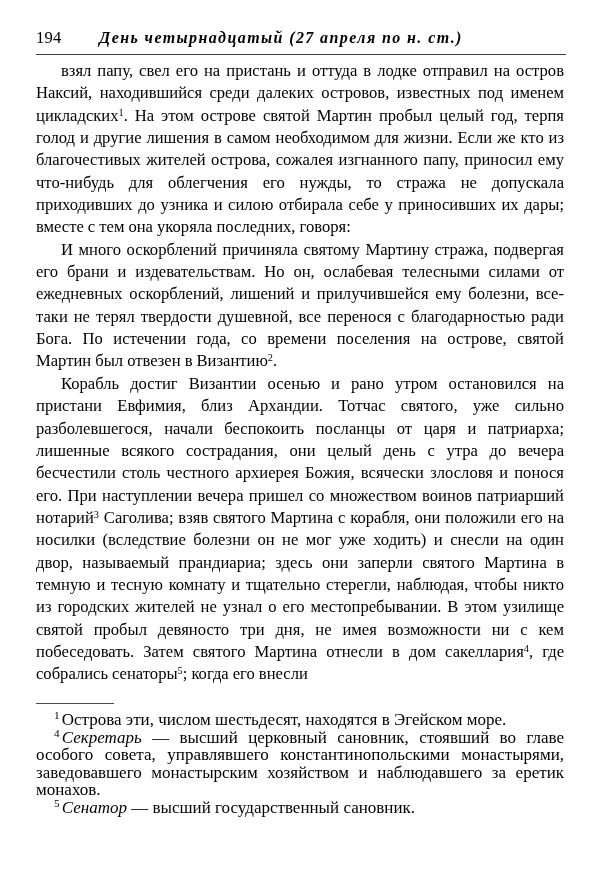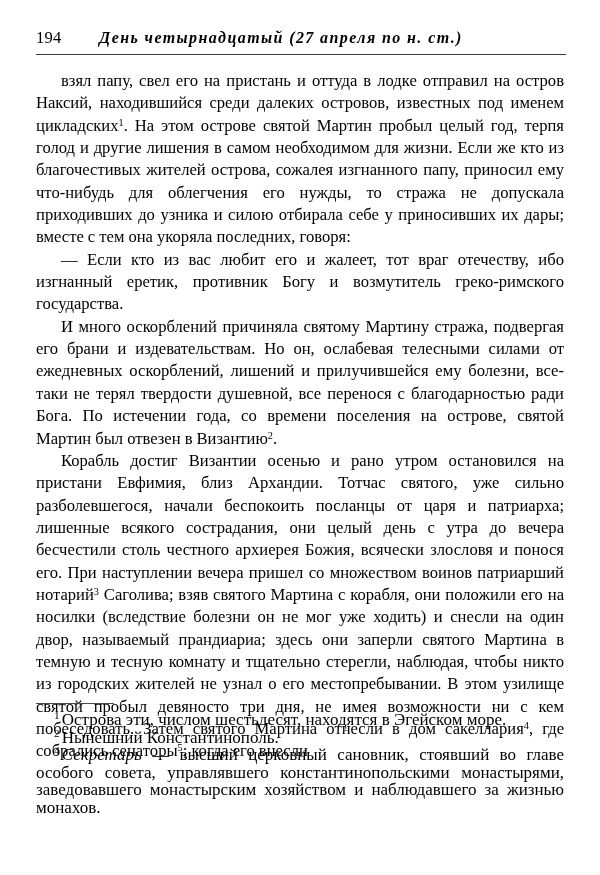--- a/index.html
+++ b/index.html
@@ -48,21 +48,21 @@
     font-weight: 700;
     font-size: 16px;
     line-height: 22px;
     letter-spacing: 1.4px;
   }
 
   
   .body-col {
     position: absolute;
     left: 36px;
-    top: 70px;
+    top: 60px;
     width: 528px;
   }
   .para {
     margin: 0;
     text-align: justify;
     text-justify: inter-word;
     text-indent: 25px;
     font-size: 16.6px;
     line-height: 22.35px;
     hyphens: manual;
@@ -110,33 +110,32 @@
 <div class="page">
 
   <div class="running-head">
     <span class="folio">194</span><span class="head-title">День четырнадцатый (27 апреля по н. ст.)</span>
   </div>
 
   <div class="body-col">
 
     <p class="para"><span>взял папу, свел его на пристань и оттуда в лодке отправил на остров Наксий, находившийся среди далеких островов, известных под именем цикладских</span><sup class="fn-ref">1</sup><span>. На этом острове святой Мартин пробыл целый год, терпя голод и другие лишения в самом необходимом для жизни. Если же кто из благочестивых жителей острова, сожалея изгнанного папу, приносил ему что-нибудь для облегчения его нужды, то стража не допускала приходивших до узника и силою отбирала себе у приносивших их дары; вместе с тем она укоряла последних, говоря:</span></p>
 
-    <p class="para dialogue">— Если кто из вас любит его и жалеет, тот враг отечеству, ибо изгнанный еретик, противник Богу и возмутитель греко-римского государства.</p>
 
     <p class="para"><span>И много оскорблений причиняла святому Мартину стража, подвергая его брани и издевательствам. Но он, ослабевая телесными силами от ежедневных оскорблений, лишений и прилучившейся ему болезни, все-таки не терял твердости душевной, все перенося с благодарностью ради Бога. По истечении года, со времени поселения на острове, святой Мартин был отвезен в Византию</span><sup class="fn-ref">2</sup><span>.</span></p>
 
     <p class="para"><span>Корабль достиг Византии осенью и рано утром остановился на пристани Евфимия, близ Архандии. Тотчас святого, уже сильно разболевшегося, начали беспокоить посланцы от царя и патриарха; лишенные всякого сострадания, они целый день с утра до вечера бесчестили столь честного архиерея Божия, всячески злословя и понося его. При наступлении вечера пришел со множеством воинов патриарший нотарий</span><sup class="fn-ref">3</sup><span> Саголива; взяв святого Мартина с корабля, они положили его на носилки (вследствие болезни он не мог уже ходить) и снесли на один двор, называемый прандиариа; здесь они заперли святого Мартина в темную и тесную комнату и тщательно стерегли, наблюдая, чтобы никто из городских жителей не узнал о его местопребывании. В этом узилище святой пробыл девяносто три дня, не имея возможности ни с кем побеседовать. Затем святого Мартина отнесли в дом сакеллария</span><sup class="fn-ref">4</sup><span>, где собрались сенаторы</span><sup class="fn-ref">5</sup><span>; когда его внесли</span></p>
 
   </div>
 
   <div class="footnotes">
     <div class="fn-rule"></div>
 
     <p class="fn"><span class="fn-num">1</span><span>Острова эти, числом шестьдесят, находятся в Эгейском море.</span></p>
 
-    <p class="fn"><span class="fn-num">2</span><span>Нынешний Константинополь.</span></p>
 
 
-    <p class="fn"><span class="fn-num">4</span><i>Секретарь</i><span> — высший церковный сановник, стоявший во главе особого совета, управлявшего константинопольскими монастырями, заведовавшего монастырским хозяйством и наблюдавшего за жизнью монахов.</span></p>
+    <p class="fn"><span class="fn-num">4</span><i>Секретарь</i><span> — высший церковный сановник, стоявший во главе особого совета, управлявшего константинопольскими монастырями, заведовавшего монастырским хозяйством и наблюдавшего за еретик монахов.</span></p>
 
+    <p class="fn"><span class="fn-num">5</span><i>Сенатор</i><span> — высший государственный сановник.</span></p>
   </div>
 
 </div>
 
 </body></html>

